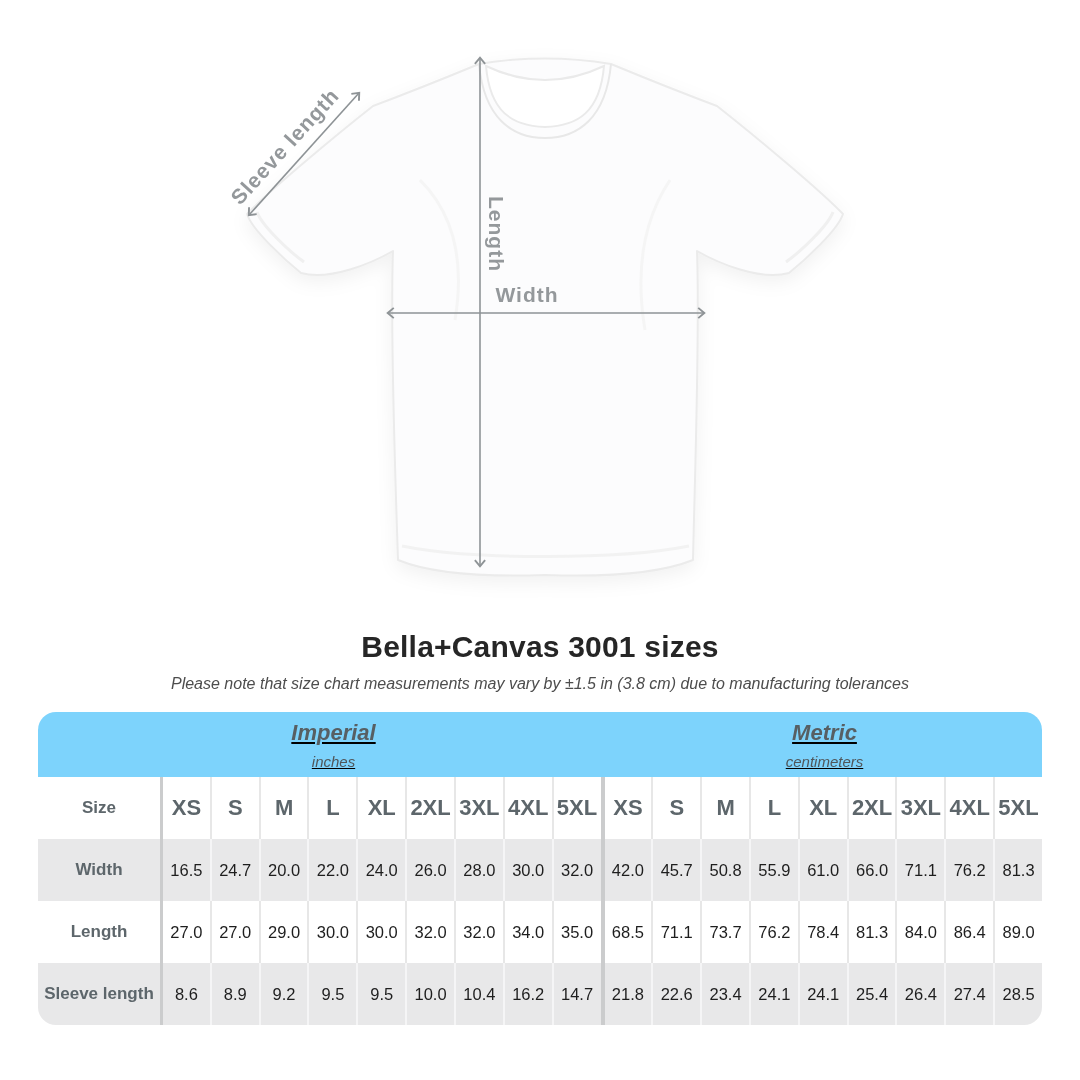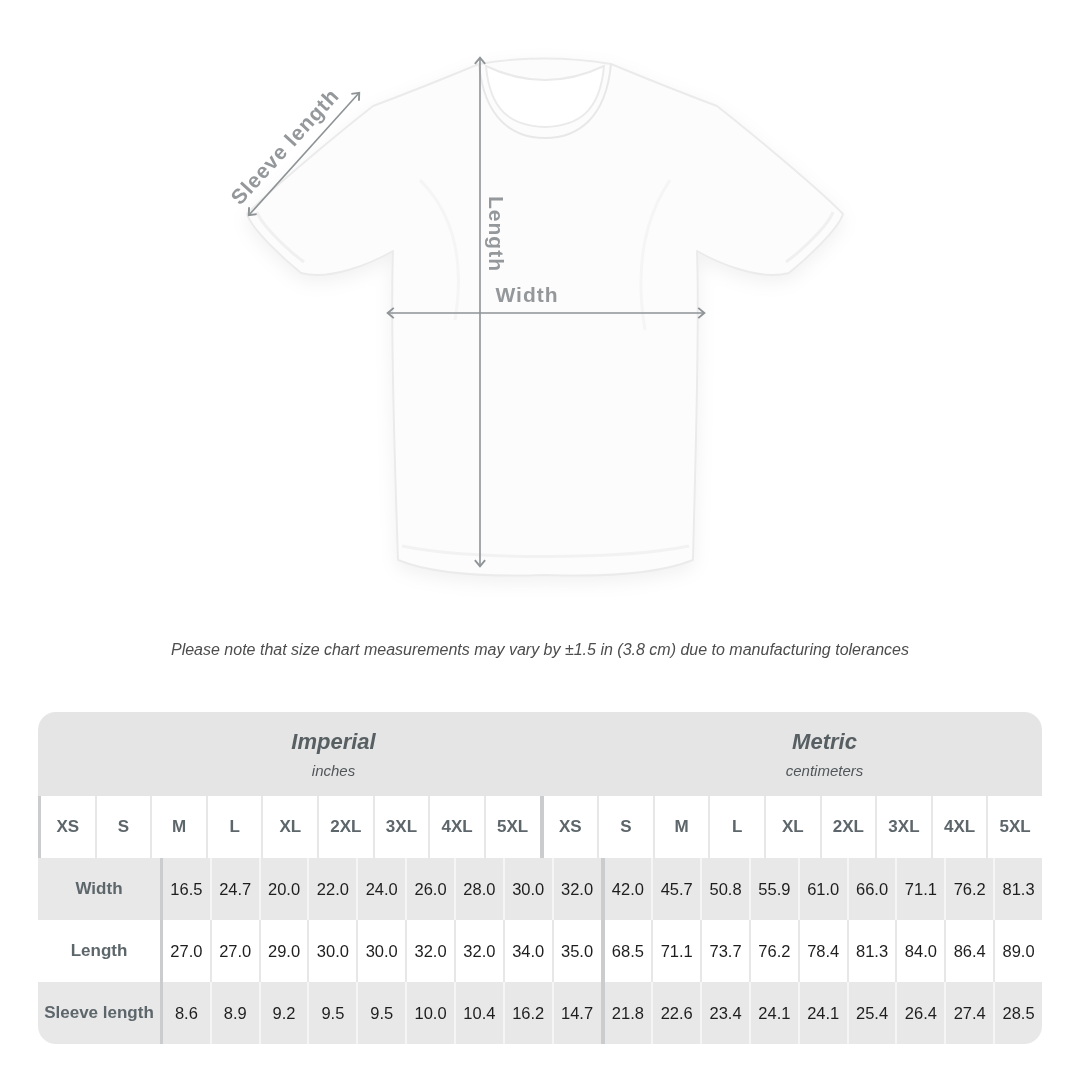--- a/index.html
+++ b/index.html
@@ -16,42 +16,42 @@
   
   .title-wrap { position:absolute; top:630px; left:0; width:1080px; text-align:center; }
   .page-title { margin:0; font-size:30px; font-weight:bold; color:#262626; letter-spacing:.2px; }
   .page-subtitle { margin:11px 0 0 0; font-size:16px; font-style:italic; color:#4d4d4d; }
 
   
   .sizetable {
     position:absolute; left:38px; top:712px; width:1004px;
     border-radius:18px; overflow:hidden; background:#ffffff;
   }
-  .unit-head { height:84px; background:#e5e5e5; display:flex; }
+  .unit-head { height:65px; background:#7dd3fc; display:flex;text-decoration:underline; }
   .group { display:flex; flex-direction:column; align-items:center; justify-content:center; gap:7px; }
   .group.imperial { width:569px; padding-left:22px; box-sizing:border-box; }
   .group.metric { flex:1; }
   .g-label { font-size:22px; font-weight:bold; font-style:italic; color:#575f63; }
   .g-sub { font-size:15px; font-style:italic; color:#50565a; }
 
   .trow { height:62px; display:flex; align-items:stretch; }
   .trow.white { background:#ffffff; }
   .trow.gray  { background:#e8e8e9; }
   .lbl {
     width:122px; flex:none; display:flex; align-items:center; justify-content:center;
     font-weight:bold; font-size:17px; color:#5d666b;
   }
   .vsep { width:3px; flex:none; background:#cbcccd; }
   .vsep.mid { width:4px; }
   .cells { flex:1; display:flex; min-width:0; }
   .cells > span { flex:1; display:flex; align-items:center; justify-content:center; }
   .cells > span + span { border-left:2px solid transparent; }
   .trow.white .cells > span + span { border-left-color:#e7e7e7; }
   .trow.gray  .cells > span + span { border-left-color:#f5f5f6; }
-  .hcell { font-weight:bold; font-size:17px; color:#5d666b; }
+  .hcell { font-weight:bold; font-size:22px; color:#5d666b; }
   .vcell { font-size:16.5px; color:#1e1e1e; }
 </style>
 </head>
 <body>
 
 <div class="diagram">
   <svg width="1080" height="612" viewBox="0 0 1080 612" xmlns="http://www.w3.org/2000/svg">
     <defs>
       <marker id="arr" markerWidth="9" markerHeight="9" refX="4.8" refY="4" orient="auto-start-reverse">
         <path d="M1.2,0.8 L5,4 L1.2,7.2" fill="none" stroke="#8e9396" stroke-width="1.2"></path>
@@ -92,37 +92,39 @@
       <line x1="388" y1="313" x2="704" y2="313" marker-start="url(#arr)" marker-end="url(#arr)"></line>
       <line x1="249" y1="215" x2="359" y2="93" marker-start="url(#arr)" marker-end="url(#arr)"></line>
     </g>
     <text class="meas-text" transform="translate(240,206) rotate(-47.5)">Sleeve length</text>
     <text class="meas-text" transform="translate(489,196) rotate(90)">Length</text>
     <text class="meas-text" x="527" y="302" text-anchor="middle">Width</text>
   </svg>
 </div>
 
 <div class="title-wrap">
+  <h1 class="page-title">Bella+Canvas 3001 sizes</h1>
   <p class="page-subtitle">Please note that size chart measurements may vary by ±1.5 in (3.8 cm) due to manufacturing tolerances</p>
 </div>
 
 <div class="sizetable">
 
   <div class="unit-head">
     <div class="group imperial">
       <span class="g-label">Imperial</span>
       <span class="g-sub">inches</span>
     </div>
     <div class="group metric">
       <span class="g-label">Metric</span>
       <span class="g-sub">centimeters</span>
     </div>
   </div>
 
   <div class="trow white">
+    <div class="lbl">Size</div>
     <div class="vsep"></div>
     <div class="cells">
       <span class="hcell">XS</span>
       <span class="hcell">S</span>
       <span class="hcell">M</span>
       <span class="hcell">L</span>
       <span class="hcell">XL</span>
       <span class="hcell">2XL</span>
       <span class="hcell">3XL</span>
       <span class="hcell">4XL</span>

